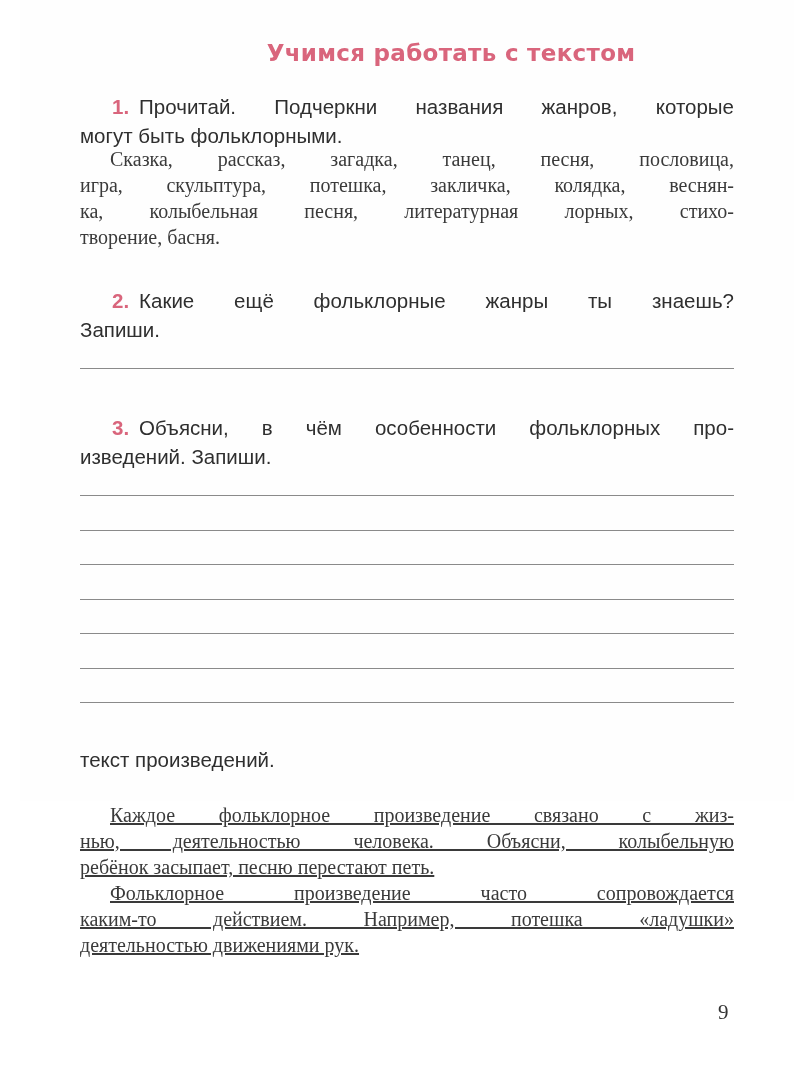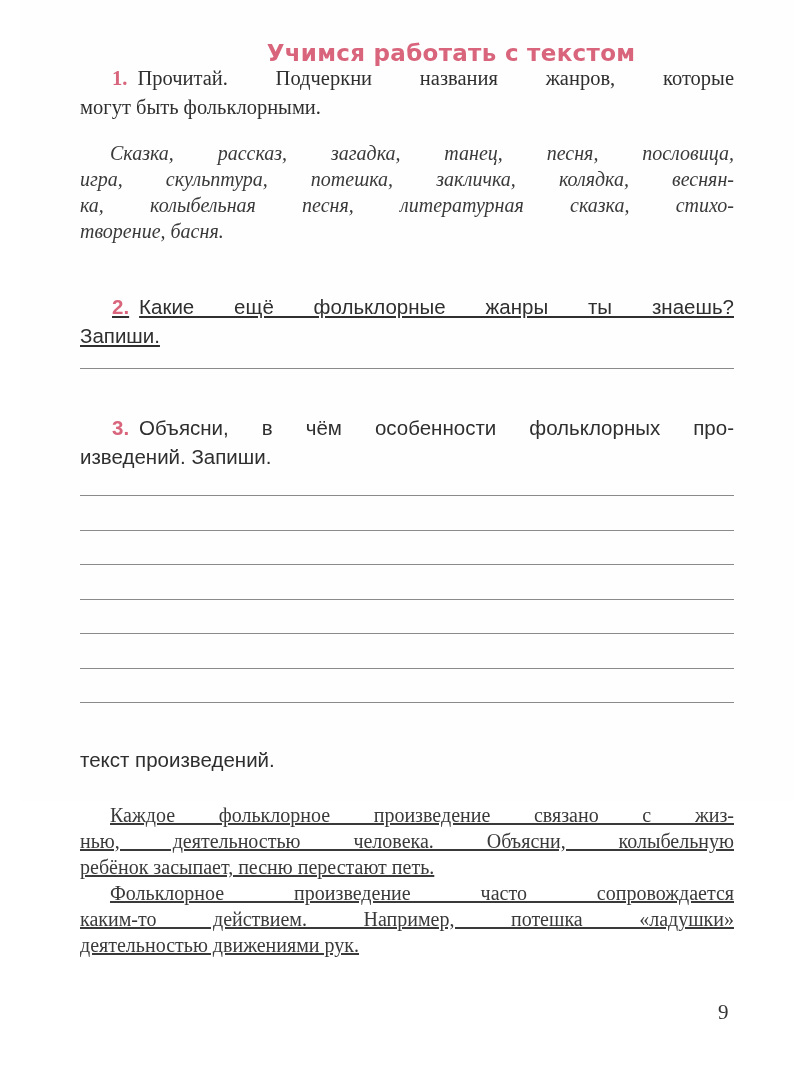--- a/index.html
+++ b/index.html
@@ -34,32 +34,32 @@
     font-family: "Liberation Serif", serif; font-size: 21px; color: #333;
   }
 </style>
 </head>
 <body>
 
 <div class="page">
 
   <div class="title">Учимся работать с текстом</div>
 
-  <div class="task" style="top:64px;font-family:Liberation Serif, serif;">
+  <div class="task" style="top:92px;">
     <span class="line"><span class="num">1.</span><span>Прочитай. Подчеркни названия жанров, которые</span></span>
     <span class="line last">могут быть фольклорными.</span>
   </div>
-  <div class="body-text" style="top:140px;font-style:italic;">
+  <div class="body-text" style="top:146px;">
     <span class="line indent">Сказка, рассказ, загадка, танец, песня, пословица,</span>
     <span class="line">игра, скульптура, потешка, закличка, колядка, веснян-</span>
-    <span class="line">ка, колыбельная песня, литературная сказка, стихо-</span>
+    <span class="line">ка, колыбельная песня, литературная лорных, стихо-</span>
     <span class="line last">творение, басня.</span>
   </div>
 
-  <div class="task" style="top:292px;text-decoration:underline;">
+  <div class="task" style="top:286px;">
     <span class="line"><span class="num">2.</span><span>Какие ещё фольклорные жанры ты знаешь?</span></span>
     <span class="line last">Запиши.</span>
   </div>
   <div class="write-line" style="top:368px;"></div>
 
   <div class="task" style="top:413px;">
     <span class="line"><span class="num">3.</span><span>Объясни, в чём особенности фольклорных про-</span></span>
     <span class="line last">изведений. Запиши.</span>
   </div>
   <div class="write-line" style="top:495px;"></div>

